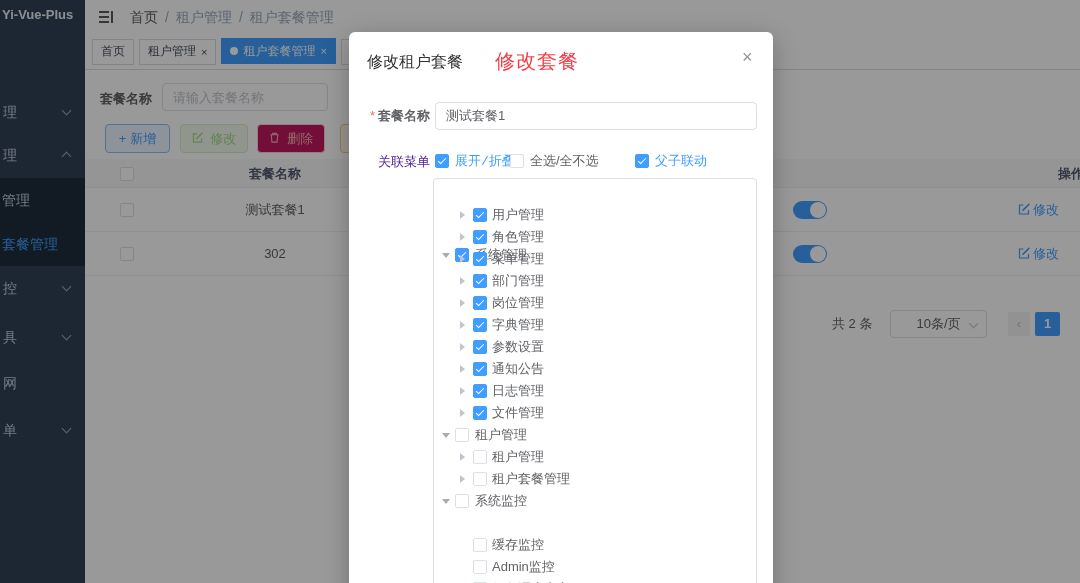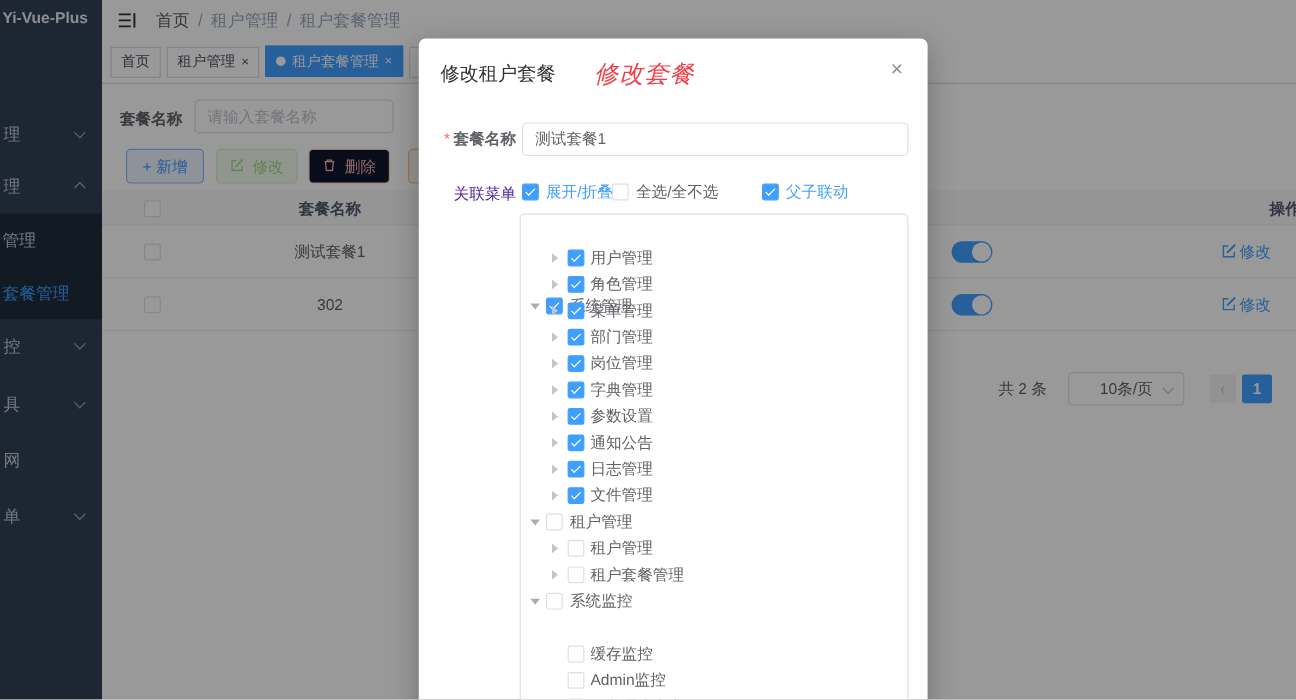--- a/index.html
+++ b/index.html
@@ -41,21 +41,21 @@
   .content{position:relative;height:513px;background:#fff;}
   .q-label{position:absolute;left:15px;top:20px;font-size:13px;font-weight:bold;color:#606266;}
   .q-input{position:absolute;left:77px;top:13px;width:166px;height:28px;border:1px solid #dcdfe6;border-radius:4px;
            padding:0 10px;font-size:13px;color:#606266;outline:none;}
   .q-input::placeholder{color:#bfc4cc;}
 
   .btn{position:absolute;top:54px;height:29px;border-radius:4px;font-size:13px;line-height:27px;text-align:center;cursor:pointer;}
   .btn .bicon{margin-right:4px;}
   .btn-add{left:20px;width:65px;background:#ecf5ff;border:1px solid #8cc0f5;color:#409eff;}
   .btn-edit{left:95px;width:68px;background:#f0f9eb;border:1px solid #d8efc8;color:#a3d98a;cursor:not-allowed;}
-  .btn-del{left:172px;width:68px;background:#0f172a;border:1px solid #fbd3d3;color:#f5b0b0;cursor:not-allowed;}
+  .btn-del{left:172px;width:68px;background:#be185d;border:1px solid #fbd3d3;color:#f5b0b0;cursor:not-allowed;}
   .btn-export{left:255px;width:68px;background:#fdf6ec;border:1px solid #f0c78a;color:#e6a23c;}
 
   .thead{position:absolute;left:0;right:0;top:89px;height:29px;background:#f8f8f9;border-bottom:1px solid #ebeef5;
          font-size:13px;font-weight:bold;color:#515a6e;}
   .trow{position:absolute;left:0;right:0;height:44px;border-bottom:1px solid #ebeef5;font-size:13px;color:#606266;}
   .col-name{position:absolute;left:90px;width:200px;text-align:center;}
   .col-status{position:absolute;left:673px;width:100px;text-align:center;}
   .col-action{position:absolute;left:973px;white-space:nowrap;}
   .thead .col-name,.thead .col-status,.thead .col-action{line-height:29px;}
   .row-cb{position:absolute;left:35px;}
@@ -79,31 +79,31 @@
   
   .cb{display:inline-block;width:14px;height:14px;border:1px solid #dcdfe6;border-radius:2px;background:#fff;position:relative;cursor:pointer;}
   .cb.checked{background:#409eff;border-color:#409eff;}
   .cb.checked::after{content:"";position:absolute;left:4px;top:1px;width:3px;height:7px;border:solid #fff;border-width:0 1.5px 1.5px 0;transform:rotate(45deg);}
 
   
   .overlay{position:absolute;inset:0;background:rgba(0,0,0,0.4);z-index:10;}
   .dialog{position:absolute;left:349px;top:32px;width:424px;height:860px;background:#fff;border-radius:6px;
           box-shadow:0 6px 24px rgba(0,0,0,.25);z-index:20;}
   .dlg-title{position:absolute;left:18px;top:20px;font-size:16px;color:#303133;}
-  .dlg-note{position:absolute;left:146px;top:16px;font-size:20px;color:#f23d45;letter-spacing:1px;font-style:italic;}
+  .dlg-note{position:absolute;left:146px;top:16px;font-size:20px;color:#f23d45;letter-spacing:1px;}
   .dlg-close{position:absolute;left:393px;top:16px;font-size:18px;color:#909399;cursor:pointer;line-height:1;}
   .f-star{position:absolute;left:21px;top:76px;color:#f56c6c;font-size:13px;}
   .f-label{position:absolute;left:29px;top:70px;height:28px;line-height:28px;font-size:13px;font-weight:600;color:#606266;}
   .f-input{position:absolute;left:86px;top:70px;width:322px;height:28px;border:1px solid #dcdfe6;border-radius:4px;
            padding:0 10px;font-size:13px;color:#606266;outline:none;}
   .m-label{position:absolute;left:29px;top:121px;font-size:13px;font-weight:400;color:#4c1d95;}
   .opt{position:absolute;top:119px;height:16px;white-space:nowrap;cursor:pointer;}
   .opt .cb{vertical-align:-3px;}
   .opt-label{font-size:13px;color:#606266;margin-left:6px;}
-  .opt.checked .opt-label{color:#409eff;}
+  .opt.checked .opt-label{color:#409eff;font-family:Liberation Mono, monospace;}
 
   .tree-panel{position:absolute;left:84px;top:146px;width:324px;height:700px;border:1px solid #dcdfe6;border-radius:4px;
               background:#fff;overflow:hidden;}
   .tnode{position:absolute;left:0;width:322px;height:22px;cursor:pointer;}
   .tcaret{position:absolute;top:50%;width:0;height:0;}
   .tcaret.closed{margin-top:-4px;border-left:5px solid #c0c4cc;border-top:4px solid transparent;border-bottom:4px solid transparent;}
   .tcaret.open{margin-top:-2px;border-top:5px solid #a8abb2;border-left:4px solid transparent;border-right:4px solid transparent;}
   .tcaret.l0{left:8px;}
   .tcaret.l1{left:26px;}
   .tnode .cb{position:absolute;top:50%;margin-top:-7px;}

